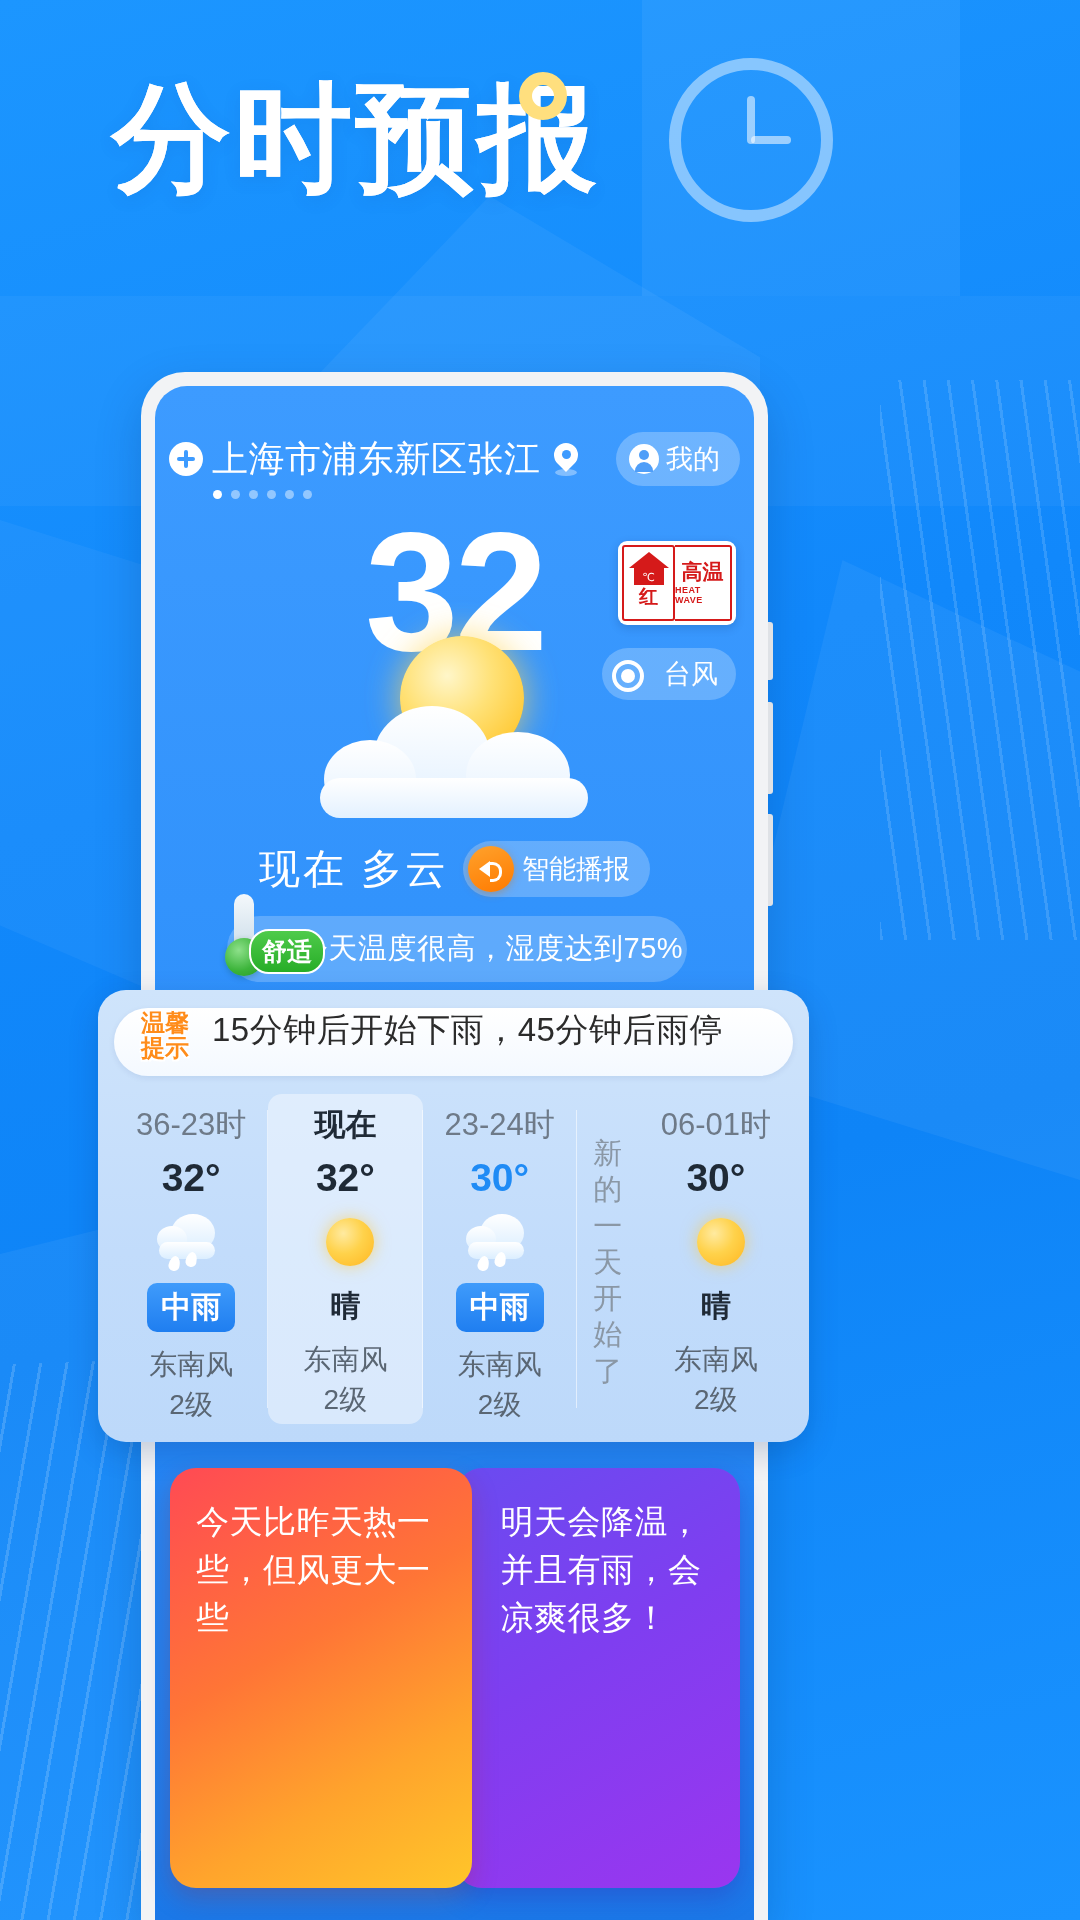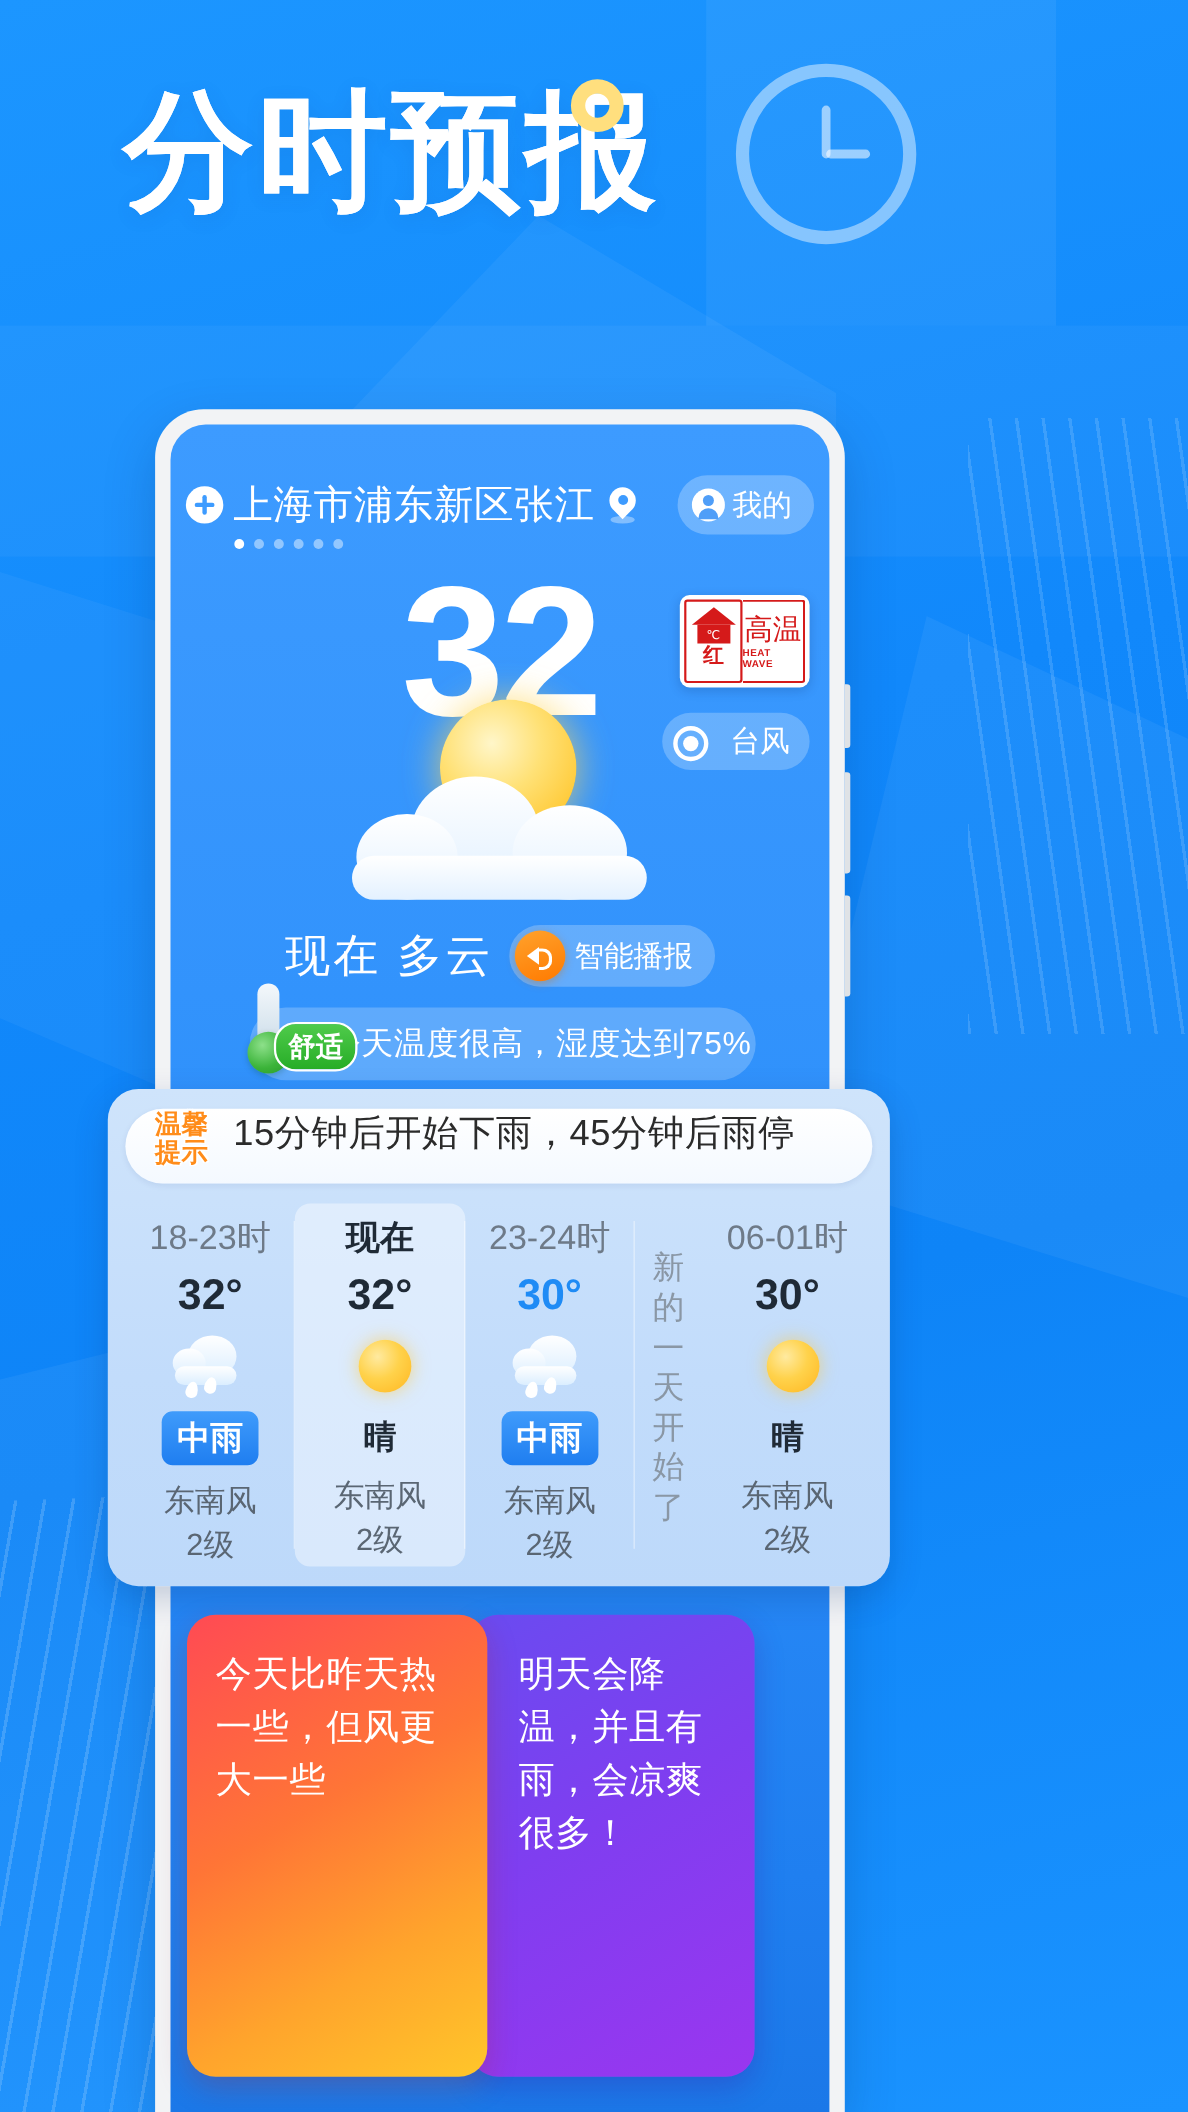--- a/index.html
+++ b/index.html
@@ -253,21 +253,21 @@
   }
   .heat-house-body {
     width:30px; height:17px; background:#d51a1a; position:relative;
   }
   .heat-c { position:absolute; left:0; right:0; top:3px; color:#fff; font-size:11px; text-align:center; }
   .heat-red { color:#d51a1a; font-size:19px; font-weight:bold; line-height:1; margin-top:2px; }
   .heat-right {
     flex:1; display:flex; flex-direction:column; align-items:center; justify-content:center;
     border:2px solid #d51a1a; border-left:0; border-radius:0 3px 3px 0;
   }
-  .heat-cn { color:#d51a1a; font-size:26px; font-weight:normal; line-height:1.0; }
+  .heat-cn { color:#d51a1a; font-size:21px; font-weight:bold; line-height:1.0; }
   .heat-en { color:#d51a1a; font-size:9px; font-weight:bold; letter-spacing:0.5px; margin-top:3px; }
 
   .alert-typhoon {
     position:absolute; right:18px; top:262px;
     display:flex; align-items:flex-end; gap:20px;
     background:rgba(255,255,255,0.24); border-radius:30px;
     padding:8px 18px 8px 10px;
   }
   .typhoon-ico {
     width:32px; height:32px; border-radius:50%;
@@ -342,21 +342,21 @@
   .h-wind { margin-top:14px; font-size:28px; color:#5a6673; line-height:1.35; text-align:center; }
 
   .newday {
     flex:0 0 62px; display:flex; flex-direction:column; align-items:center;
     justify-content:center; gap:2px; padding-top:6px;
   }
   .newday span { font-size:29px; color:#8a97a5; line-height:1.18; }
 
   
   #bottom {
-    position:absolute; left:170px; top:1468px; width:516px; height:452px;
+    position:absolute; left:170px; top:1468px; width:570px; height:452px;
     display:flex; gap:0;
   }
   .bcard {
     border-radius:26px; padding:30px 26px 0 26px;
     color:#ffffff; font-size:33px; line-height:1.45; letter-spacing:0.5px;
   }
   .bcard.warm {
     width:310px; height:420px;
     background:linear-gradient(150deg,#ff4a54 0%, #ff7536 42%, #ffa42c 72%, #ffc62a 100%);
     box-shadow:0 10px 26px rgba(180,30,30,0.25);
@@ -481,21 +481,21 @@
     <div class="tip-badge">
       <div>温馨</div>
       <div>提示</div>
     </div>
     <div class="tip-text">15分钟后开始下雨，45分钟后雨停</div>
   </div>
 
   <div class="hours">
 
     <div class="hcol divider">
-      <div class="h-time">18-23时</div>
+      <div class="h-time">36-23时</div>
       <div class="h-temp">32°</div>
       <div class="h-icon ic-rain">
         <span class="ir1"></span>
           <span class="ir2"></span>
           <span class="ir3"></span>
         <i class="drop d1"></i>
           <i class="drop d2"></i>
       </div>
       <div class="h-label chip">中雨</div>
       <div class="h-wind">东南风</div>

